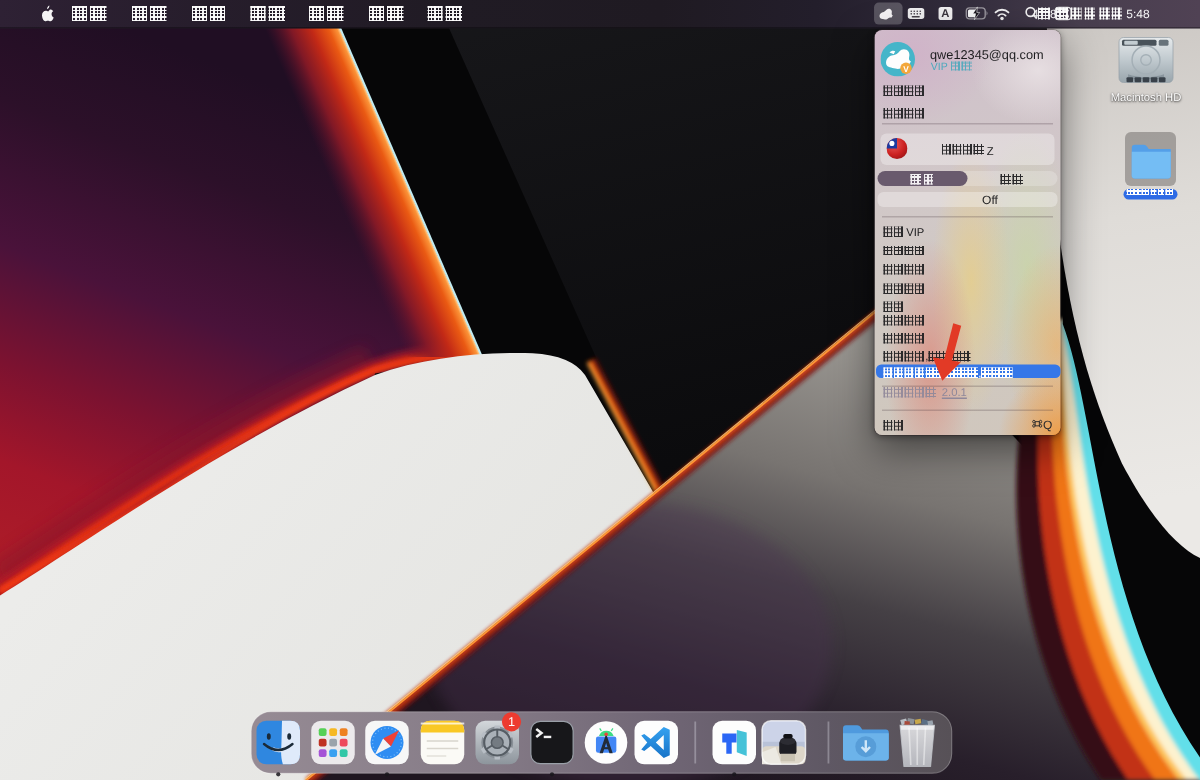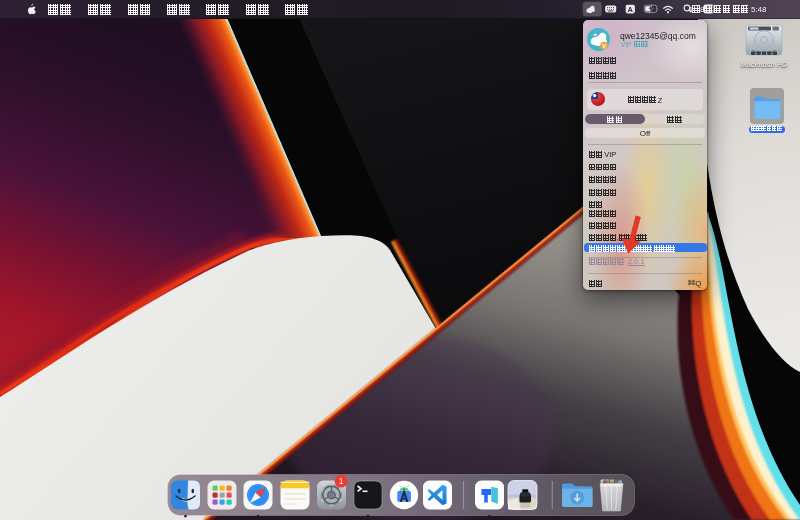--- a/index.html
+++ b/index.html
@@ -396,21 +396,21 @@
   <circle cx="7" cy="7" r="7" fill="url(#twf)"></circle>
   <path d="M 7,0 A 7,7 0 0 0 0,7 L 7,7 Z" fill="#1c3aa0"></path>
   <circle cx="3.6" cy="3.6" r="1.7" fill="#fff"></circle>
  </svg>
  <div style="position:absolute;left:0;top:75.5px;width:124px;text-align:center;"><i class="cj"></i><i class="cj"></i><i class="cj"></i><i class="cj"></i><span style="margin-left:2px">Z</span></div>
  <div style="position:absolute;left:2px;top:93.5px;width:119.5px;height:10.5px;border-radius:5.5px;background:rgba(255,255,255,0.22);"></div>
  <div style="position:absolute;left:2px;top:93.5px;width:60px;height:10.5px;border-radius:5.5px;background:#695a6d;"></div>
  <div style="position:absolute;left:2px;top:95.2px;width:60px;text-align:center;color:#f2f0f2;"><i class="cjw"></i><i class="cjw" style="margin-left:1px"></i></div>
  <div style="position:absolute;left:62px;top:95.2px;width:59px;text-align:center;"><i class="cj"></i><i class="cj" style="margin-left:1px"></i></div>
  <div style="position:absolute;left:2px;top:107.5px;width:119.5px;height:10.5px;border-radius:4px;background:rgba(255,255,255,0.32);"></div>
- <div style="position:absolute;left:0;top:108.7px;width:124px;text-align:center;font-size:8px;">Off</div>
+ <div style="position:absolute;left:0;top:108.7px;width:124px;text-align:center;font-size:8px;padding-left:15px;">Off</div>
  <div style="position:absolute;left:5px;top:123.5px;width:114px;height:0.8px;background:rgba(60,40,50,0.22);"></div>
  <div style="position:absolute;left:5.5px;top:130px;"><i class="cj"></i><i class="cj"></i><span style="margin-left:1.5px">VIP</span></div>
  <div style="position:absolute;left:5.5px;top:142.7px;"><i class="cj"></i><i class="cj"></i><i class="cj"></i><i class="cj"></i></div>
  <div style="position:absolute;left:5.5px;top:155.5px;"><i class="cj"></i><i class="cj"></i><i class="cj"></i><i class="cj"></i></div>
  <div style="position:absolute;left:5.5px;top:168px;"><i class="cj"></i><i class="cj"></i><i class="cj"></i><i class="cj"></i></div>
  <div style="position:absolute;left:5.5px;top:180.3px;"><i class="cj"></i><i class="cj"></i></div>
  <div style="position:absolute;left:5.5px;top:188.8px;"><i class="cj"></i><i class="cj"></i><i class="cj"></i><i class="cj"></i></div>
  <div style="position:absolute;left:5.5px;top:201.3px;"><i class="cj"></i><i class="cj"></i><i class="cj"></i><i class="cj"></i></div>
  <div style="position:absolute;left:5.5px;top:213px;"><i class="cj"></i><i class="cj"></i><i class="cj"></i><i class="cj"></i><span>,</span><i class="cj"></i><i class="cj"></i><i class="cj"></i><i class="cj"></i></div>
  <div style="position:absolute;left:0.5px;top:222.7px;width:123px;height:9.4px;border-radius:3.5px;background:#3577e8;"></div>

